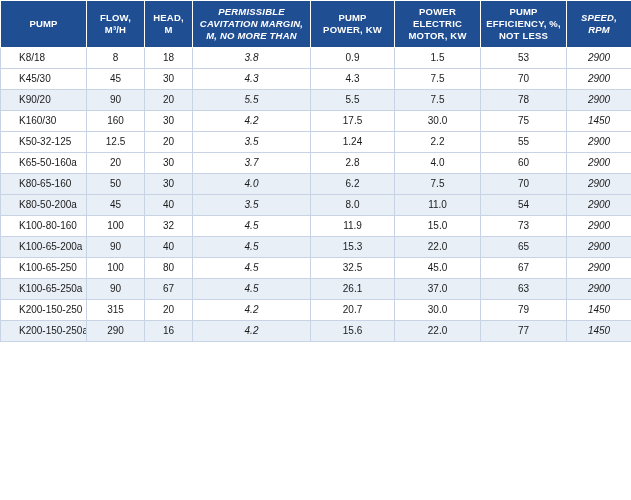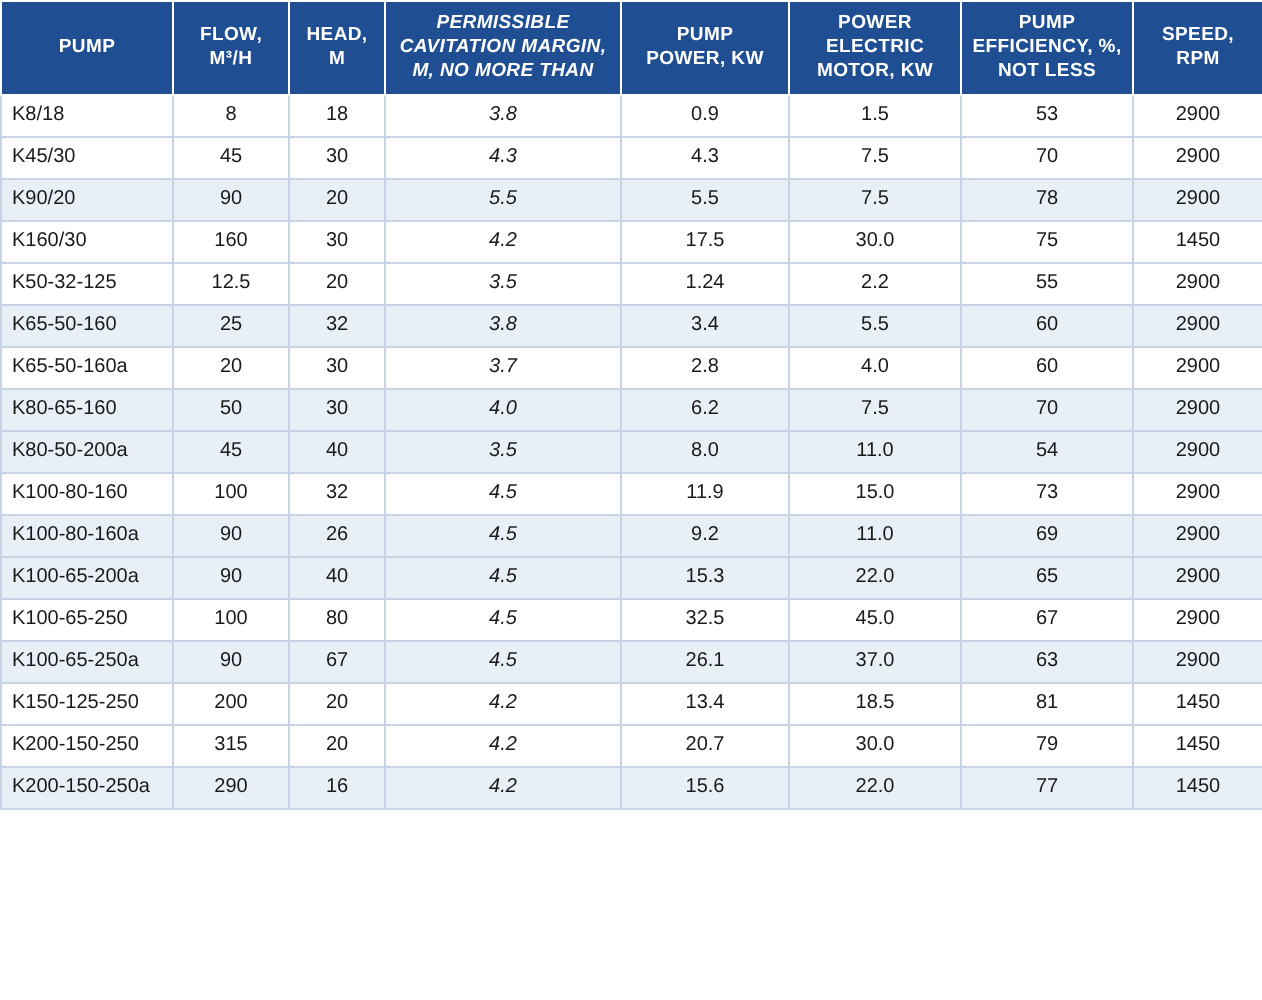--- a/index.html
+++ b/index.html
@@ -41,33 +41,33 @@
     overflow: hidden;
   }
   .pump-table tbody tr.row-even td {
     background: #ffffff;
   }
   .pump-table tbody tr.row-odd td {
     background: #e9eff7;
   }
   td.col-name {
     text-align: left;
-    padding-left: 5px;
+    padding-left: 18px;
   }
   td.col-num {
     text-align: center;
   }
   .c0 { width: 86px; }
   .c1 { width: 58px; }
   .c2 { width: 48px; }
   .c3 { width: 118px; font-style: italic; }
   .c4 { width: 84px; }
   .c5 { width: 86px; }
   .c6 { width: 86px; }
-  .c7 { width: 65px; }
+  .c7 { width: 65px; font-style: italic; }
 </style>
 </head>
 <body>
 
 <table class="pump-table">
   <colgroup>
     <col class="c0">
       <col class="c1">
       <col class="c2">
       <col class="c3">
@@ -132,30 +132,20 @@
       <tr class="row-even">
         <td class="col-name c0">K50-32-125</td>
         <td class="col-num c1">12.5</td>
         <td class="col-num c2">20</td>
         <td class="col-num c3">3.5</td>
         <td class="col-num c4">1.24</td>
         <td class="col-num c5">2.2</td>
         <td class="col-num c6">55</td>
         <td class="col-num c7">2900</td>
       </tr>
-      <tr class="row-odd">
-        <td class="col-name c0">K65-50-160</td>
-        <td class="col-num c1">25</td>
-        <td class="col-num c2">32</td>
-        <td class="col-num c3">3.8</td>
-        <td class="col-num c4">3.4</td>
-        <td class="col-num c5">5.5</td>
-        <td class="col-num c6">60</td>
-        <td class="col-num c7">2900</td>
-      </tr>
       <tr class="row-even">
         <td class="col-name c0">K65-50-160a</td>
         <td class="col-num c1">20</td>
         <td class="col-num c2">30</td>
         <td class="col-num c3">3.7</td>
         <td class="col-num c4">2.8</td>
         <td class="col-num c5">4.0</td>
         <td class="col-num c6">60</td>
         <td class="col-num c7">2900</td>
       </tr>
@@ -183,30 +173,20 @@
         <td class="col-name c0">K100-80-160</td>
         <td class="col-num c1">100</td>
         <td class="col-num c2">32</td>
         <td class="col-num c3">4.5</td>
         <td class="col-num c4">11.9</td>
         <td class="col-num c5">15.0</td>
         <td class="col-num c6">73</td>
         <td class="col-num c7">2900</td>
       </tr>
       <tr class="row-odd">
-        <td class="col-name c0">K100-80-160a</td>
-        <td class="col-num c1">90</td>
-        <td class="col-num c2">26</td>
-        <td class="col-num c3">4.5</td>
-        <td class="col-num c4">9.2</td>
-        <td class="col-num c5">11.0</td>
-        <td class="col-num c6">69</td>
-        <td class="col-num c7">2900</td>
-      </tr>
-      <tr class="row-odd">
         <td class="col-name c0">K100-65-200a</td>
         <td class="col-num c1">90</td>
         <td class="col-num c2">40</td>
         <td class="col-num c3">4.5</td>
         <td class="col-num c4">15.3</td>
         <td class="col-num c5">22.0</td>
         <td class="col-num c6">65</td>
         <td class="col-num c7">2900</td>
       </tr>
       <tr class="row-even">
@@ -221,30 +201,20 @@
       </tr>
       <tr class="row-odd">
         <td class="col-name c0">K100-65-250a</td>
         <td class="col-num c1">90</td>
         <td class="col-num c2">67</td>
         <td class="col-num c3">4.5</td>
         <td class="col-num c4">26.1</td>
         <td class="col-num c5">37.0</td>
         <td class="col-num c6">63</td>
         <td class="col-num c7">2900</td>
-      </tr>
-      <tr class="row-even">
-        <td class="col-name c0">K150-125-250</td>
-        <td class="col-num c1">200</td>
-        <td class="col-num c2">20</td>
-        <td class="col-num c3">4.2</td>
-        <td class="col-num c4">13.4</td>
-        <td class="col-num c5">18.5</td>
-        <td class="col-num c6">81</td>
-        <td class="col-num c7">1450</td>
       </tr>
       <tr class="row-even">
         <td class="col-name c0">K200-150-250</td>
         <td class="col-num c1">315</td>
         <td class="col-num c2">20</td>
         <td class="col-num c3">4.2</td>
         <td class="col-num c4">20.7</td>
         <td class="col-num c5">30.0</td>
         <td class="col-num c6">79</td>
         <td class="col-num c7">1450</td>

